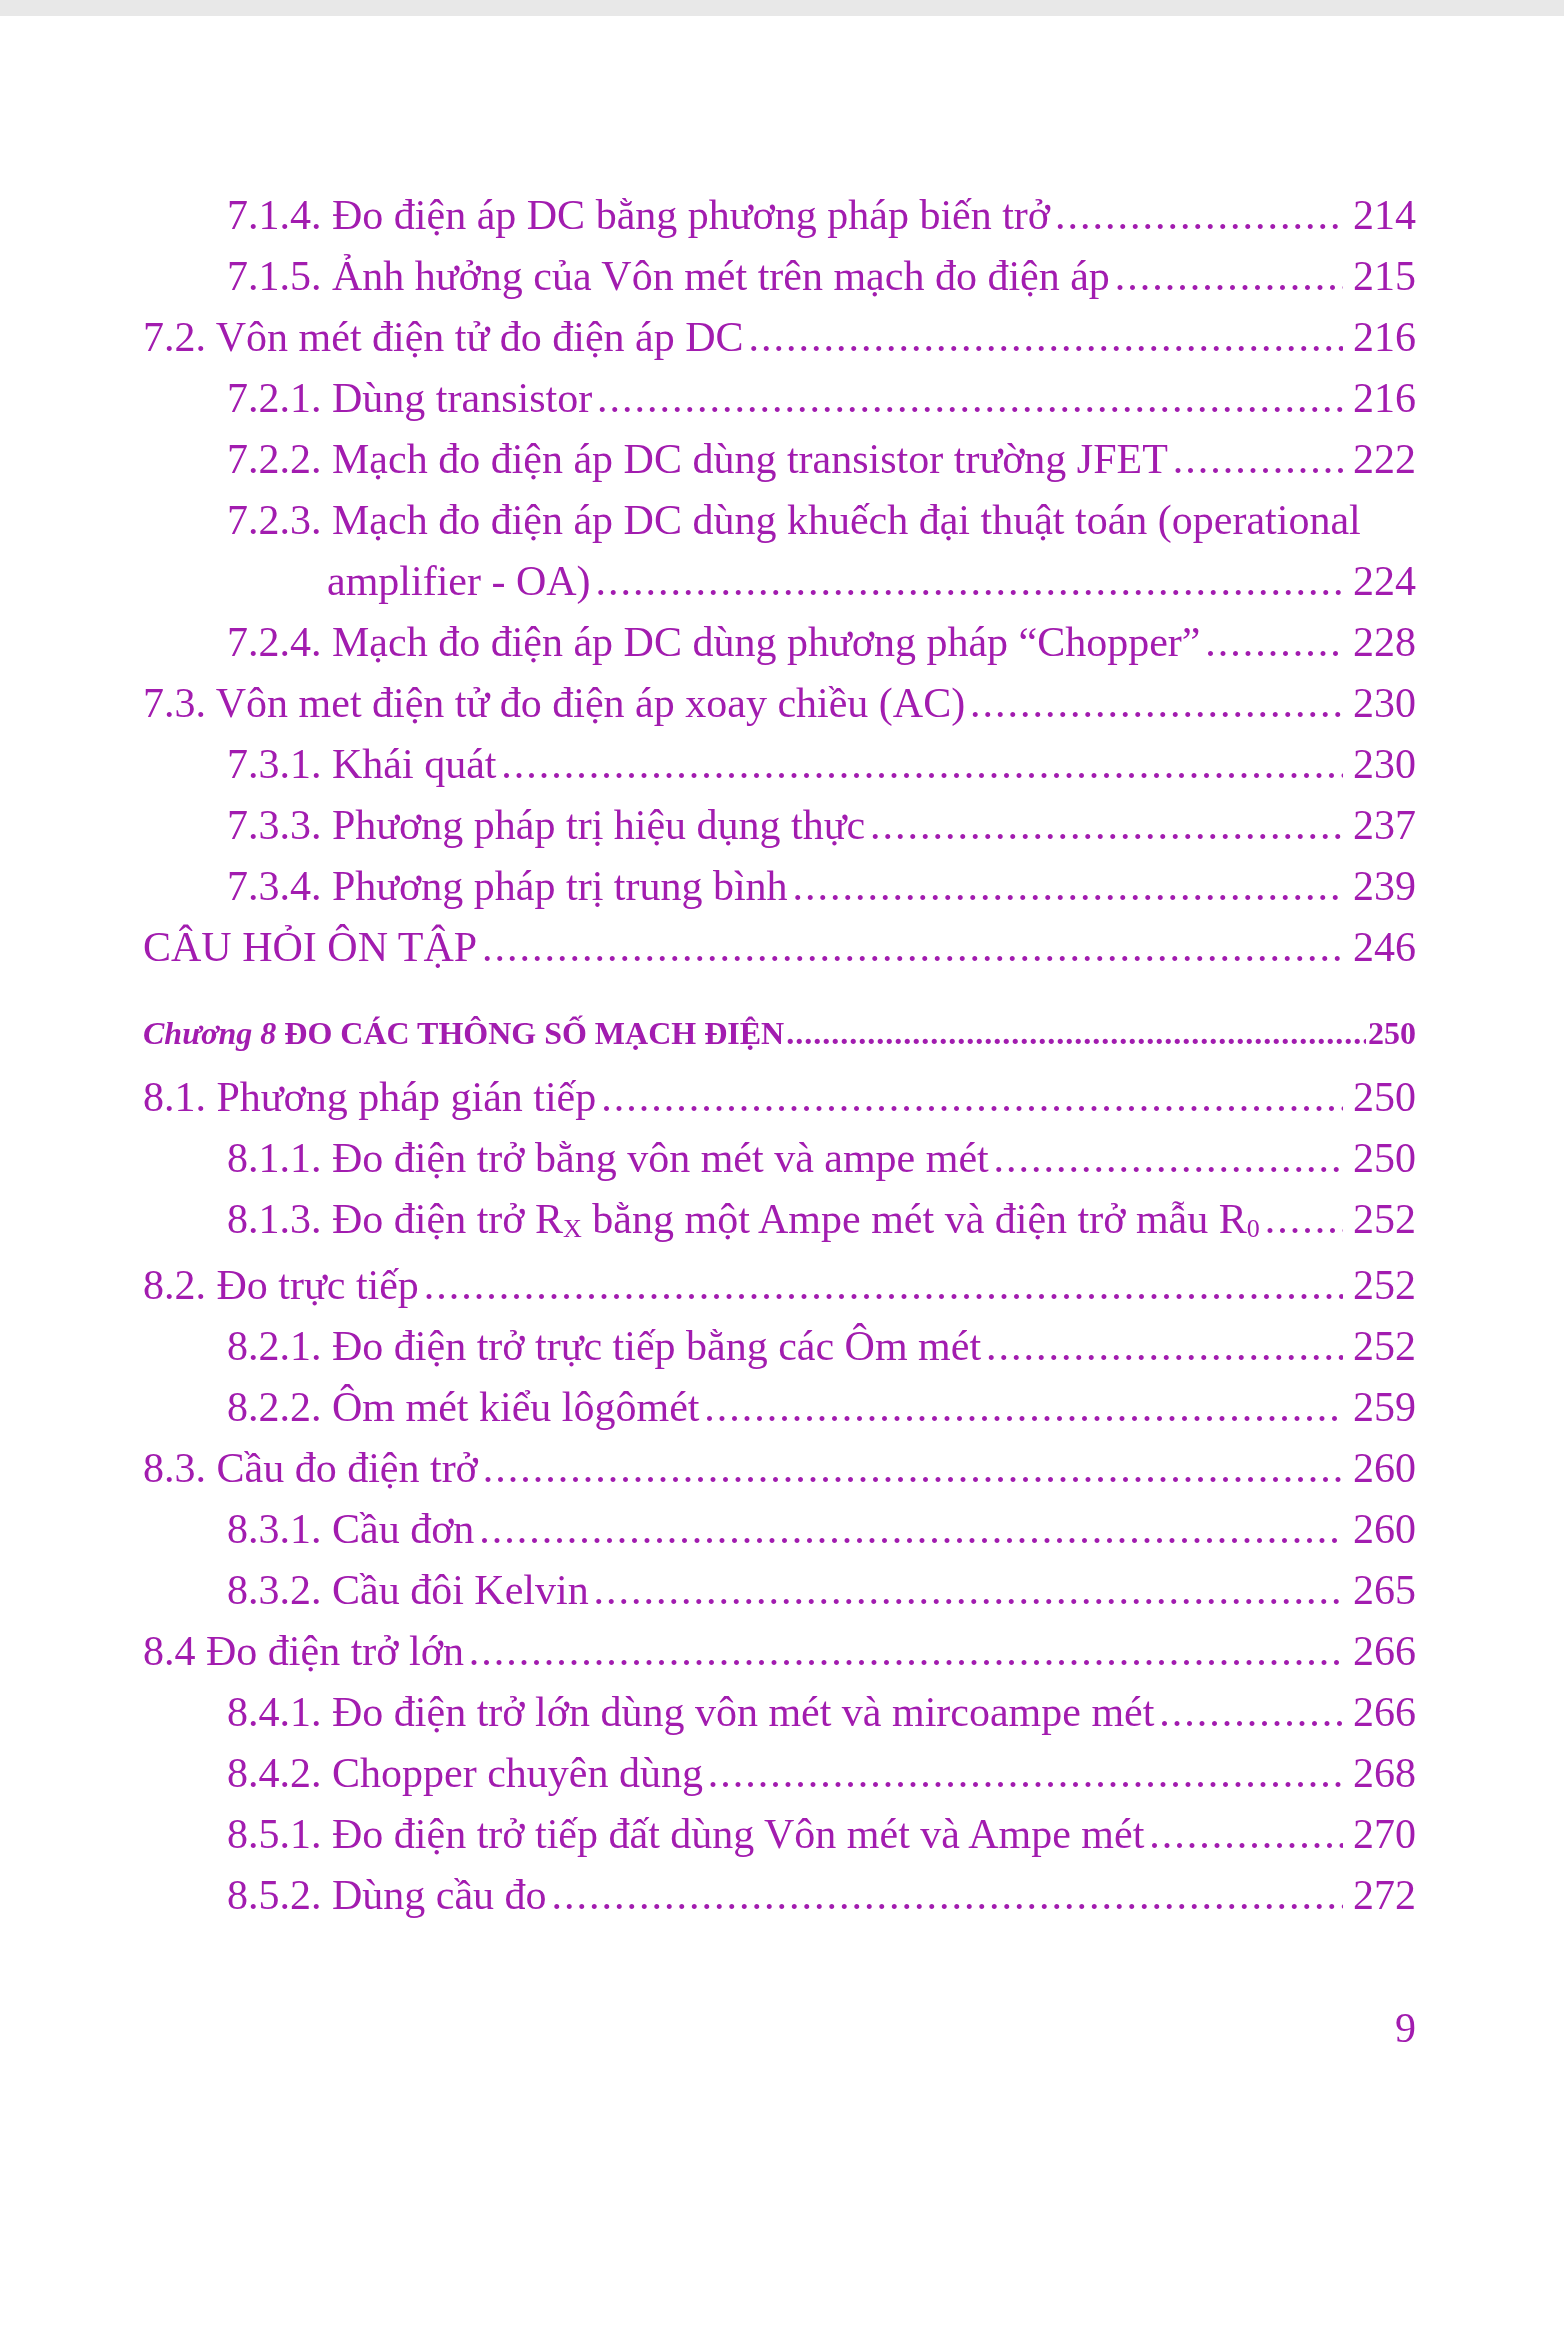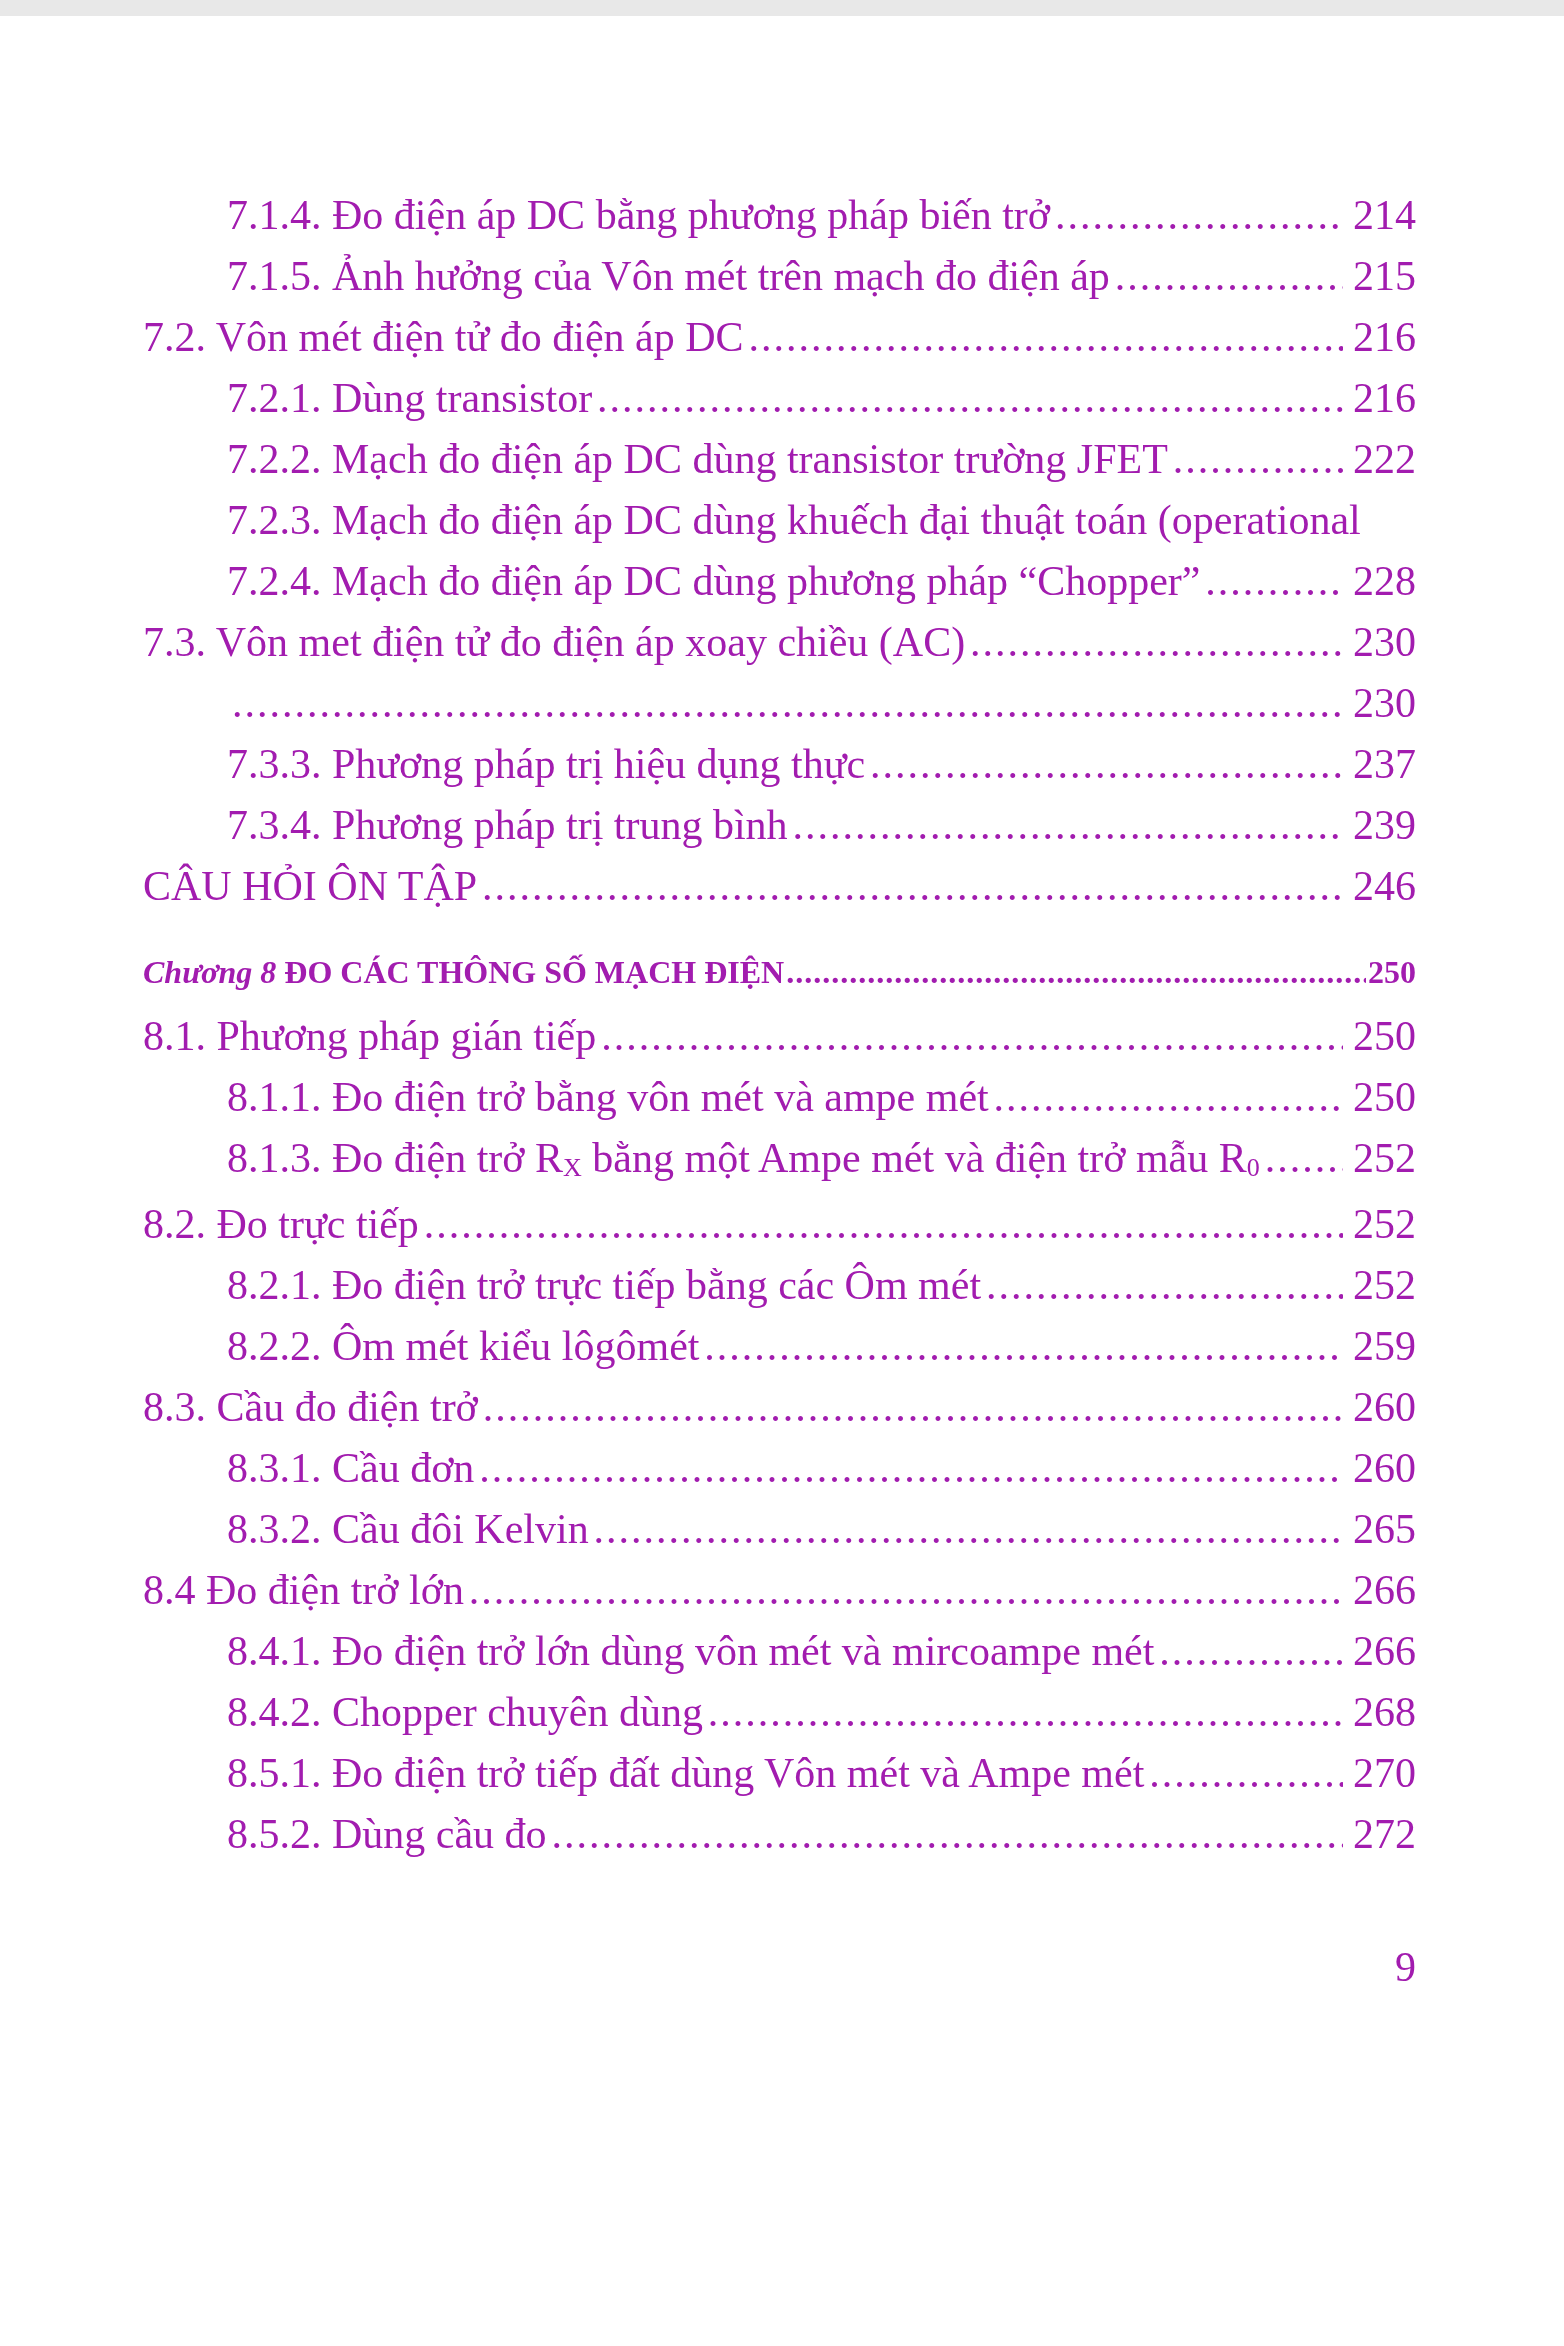--- a/index.html
+++ b/index.html
@@ -93,31 +93,37 @@
         <span class="pagenum">216</span>
       </div>
       <div class="toc-row lvl-3">
         <span class="label"><span>7.2.2. Mạch đo điện áp DC dùng transistor trường JFET</span></span>
         <span class="dots"></span>
         <span class="pagenum">222</span>
       </div>
       <div class="toc-row lvl-3">
         <span class="label"><span>7.2.3. Mạch đo điện áp DC dùng khuếch đại thuật toán (operational</span></span>
       </div>
+      <div class="toc-row lvl-4">
+        <span class="label"><span>amplifier - OA)</span></span>
+        <span class="dots"></span>
+        <span class="pagenum">224</span>
+      </div>
       <div class="toc-row lvl-3">
         <span class="label"><span>7.2.4. Mạch đo điện áp DC dùng phương pháp “Chopper”</span></span>
         <span class="dots"></span>
         <span class="pagenum">228</span>
       </div>
       <div class="toc-row lvl-2">
         <span class="label"><span>7.3. Vôn met điện tử đo điện áp xoay chiều (AC)</span></span>
         <span class="dots"></span>
         <span class="pagenum">230</span>
       </div>
       <div class="toc-row lvl-3">
+        <span class="label"><span>7.3.1. Khái quát</span></span>
         <span class="dots"></span>
         <span class="pagenum">230</span>
       </div>
       <div class="toc-row lvl-3">
         <span class="label"><span>7.3.3. Phương pháp trị hiệu dụng thực</span></span>
         <span class="dots"></span>
         <span class="pagenum">237</span>
       </div>
       <div class="toc-row lvl-3">
         <span class="label"><span>7.3.4. Phương pháp trị trung bình</span></span>

